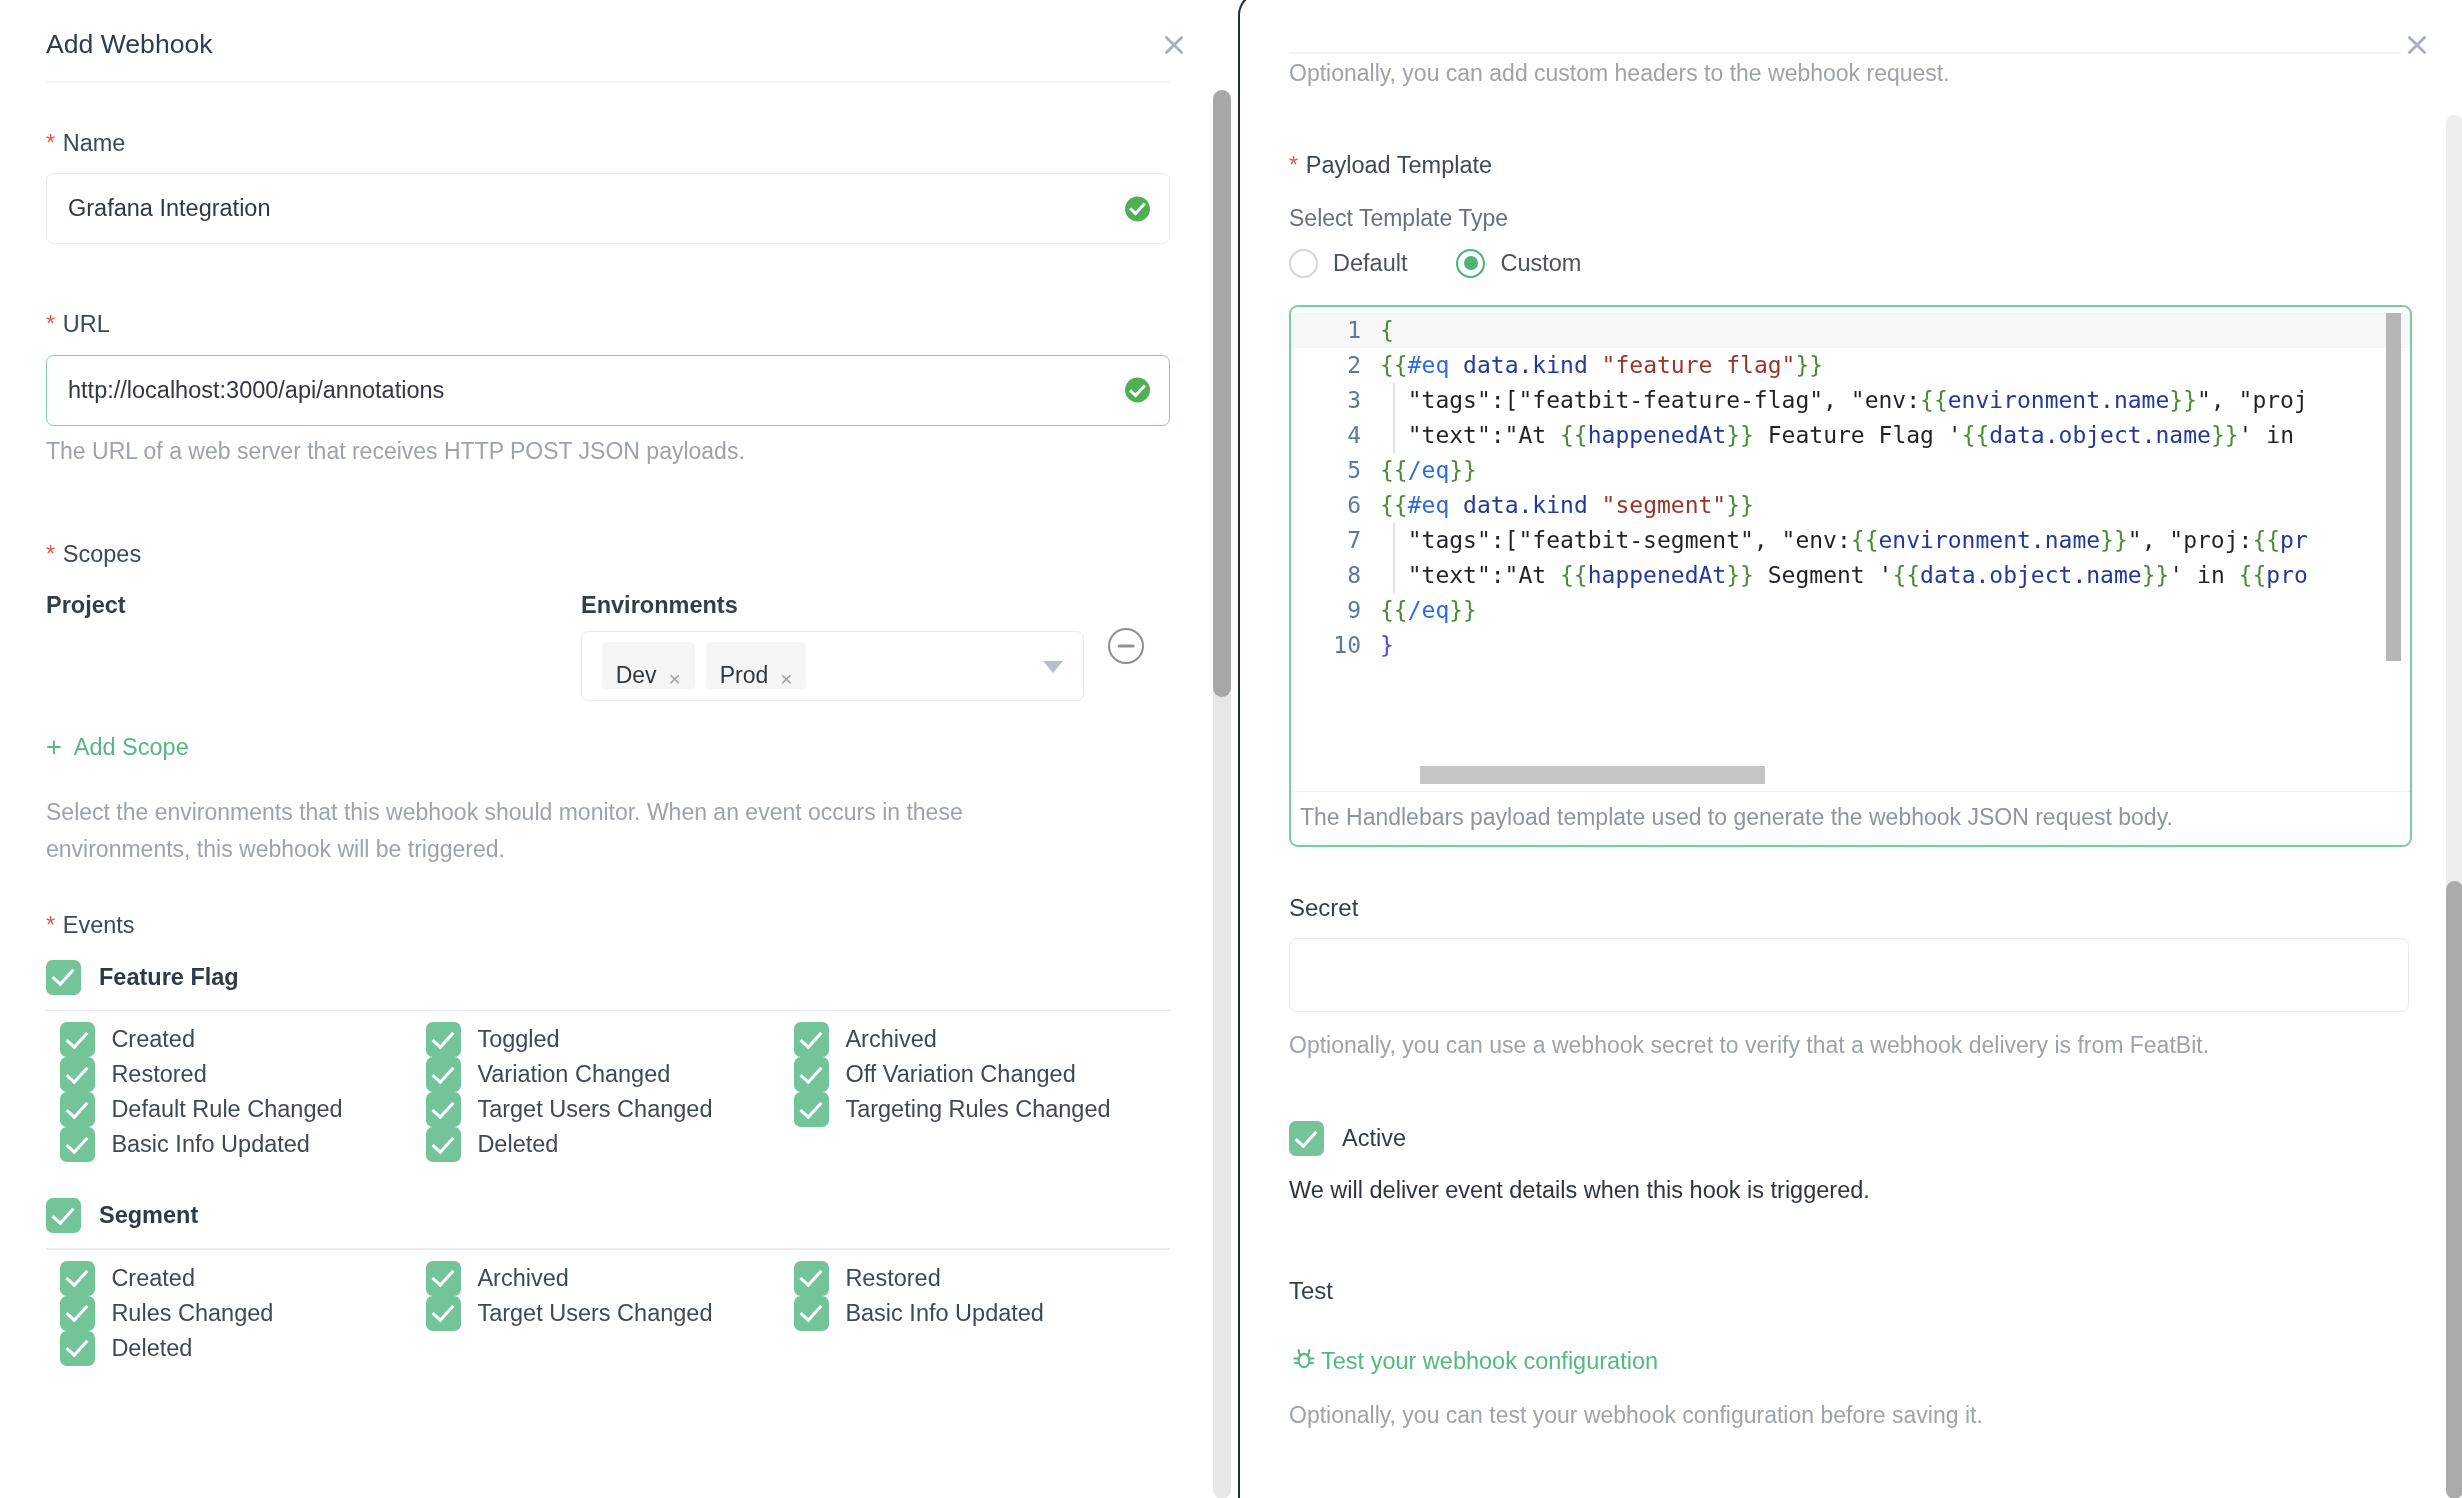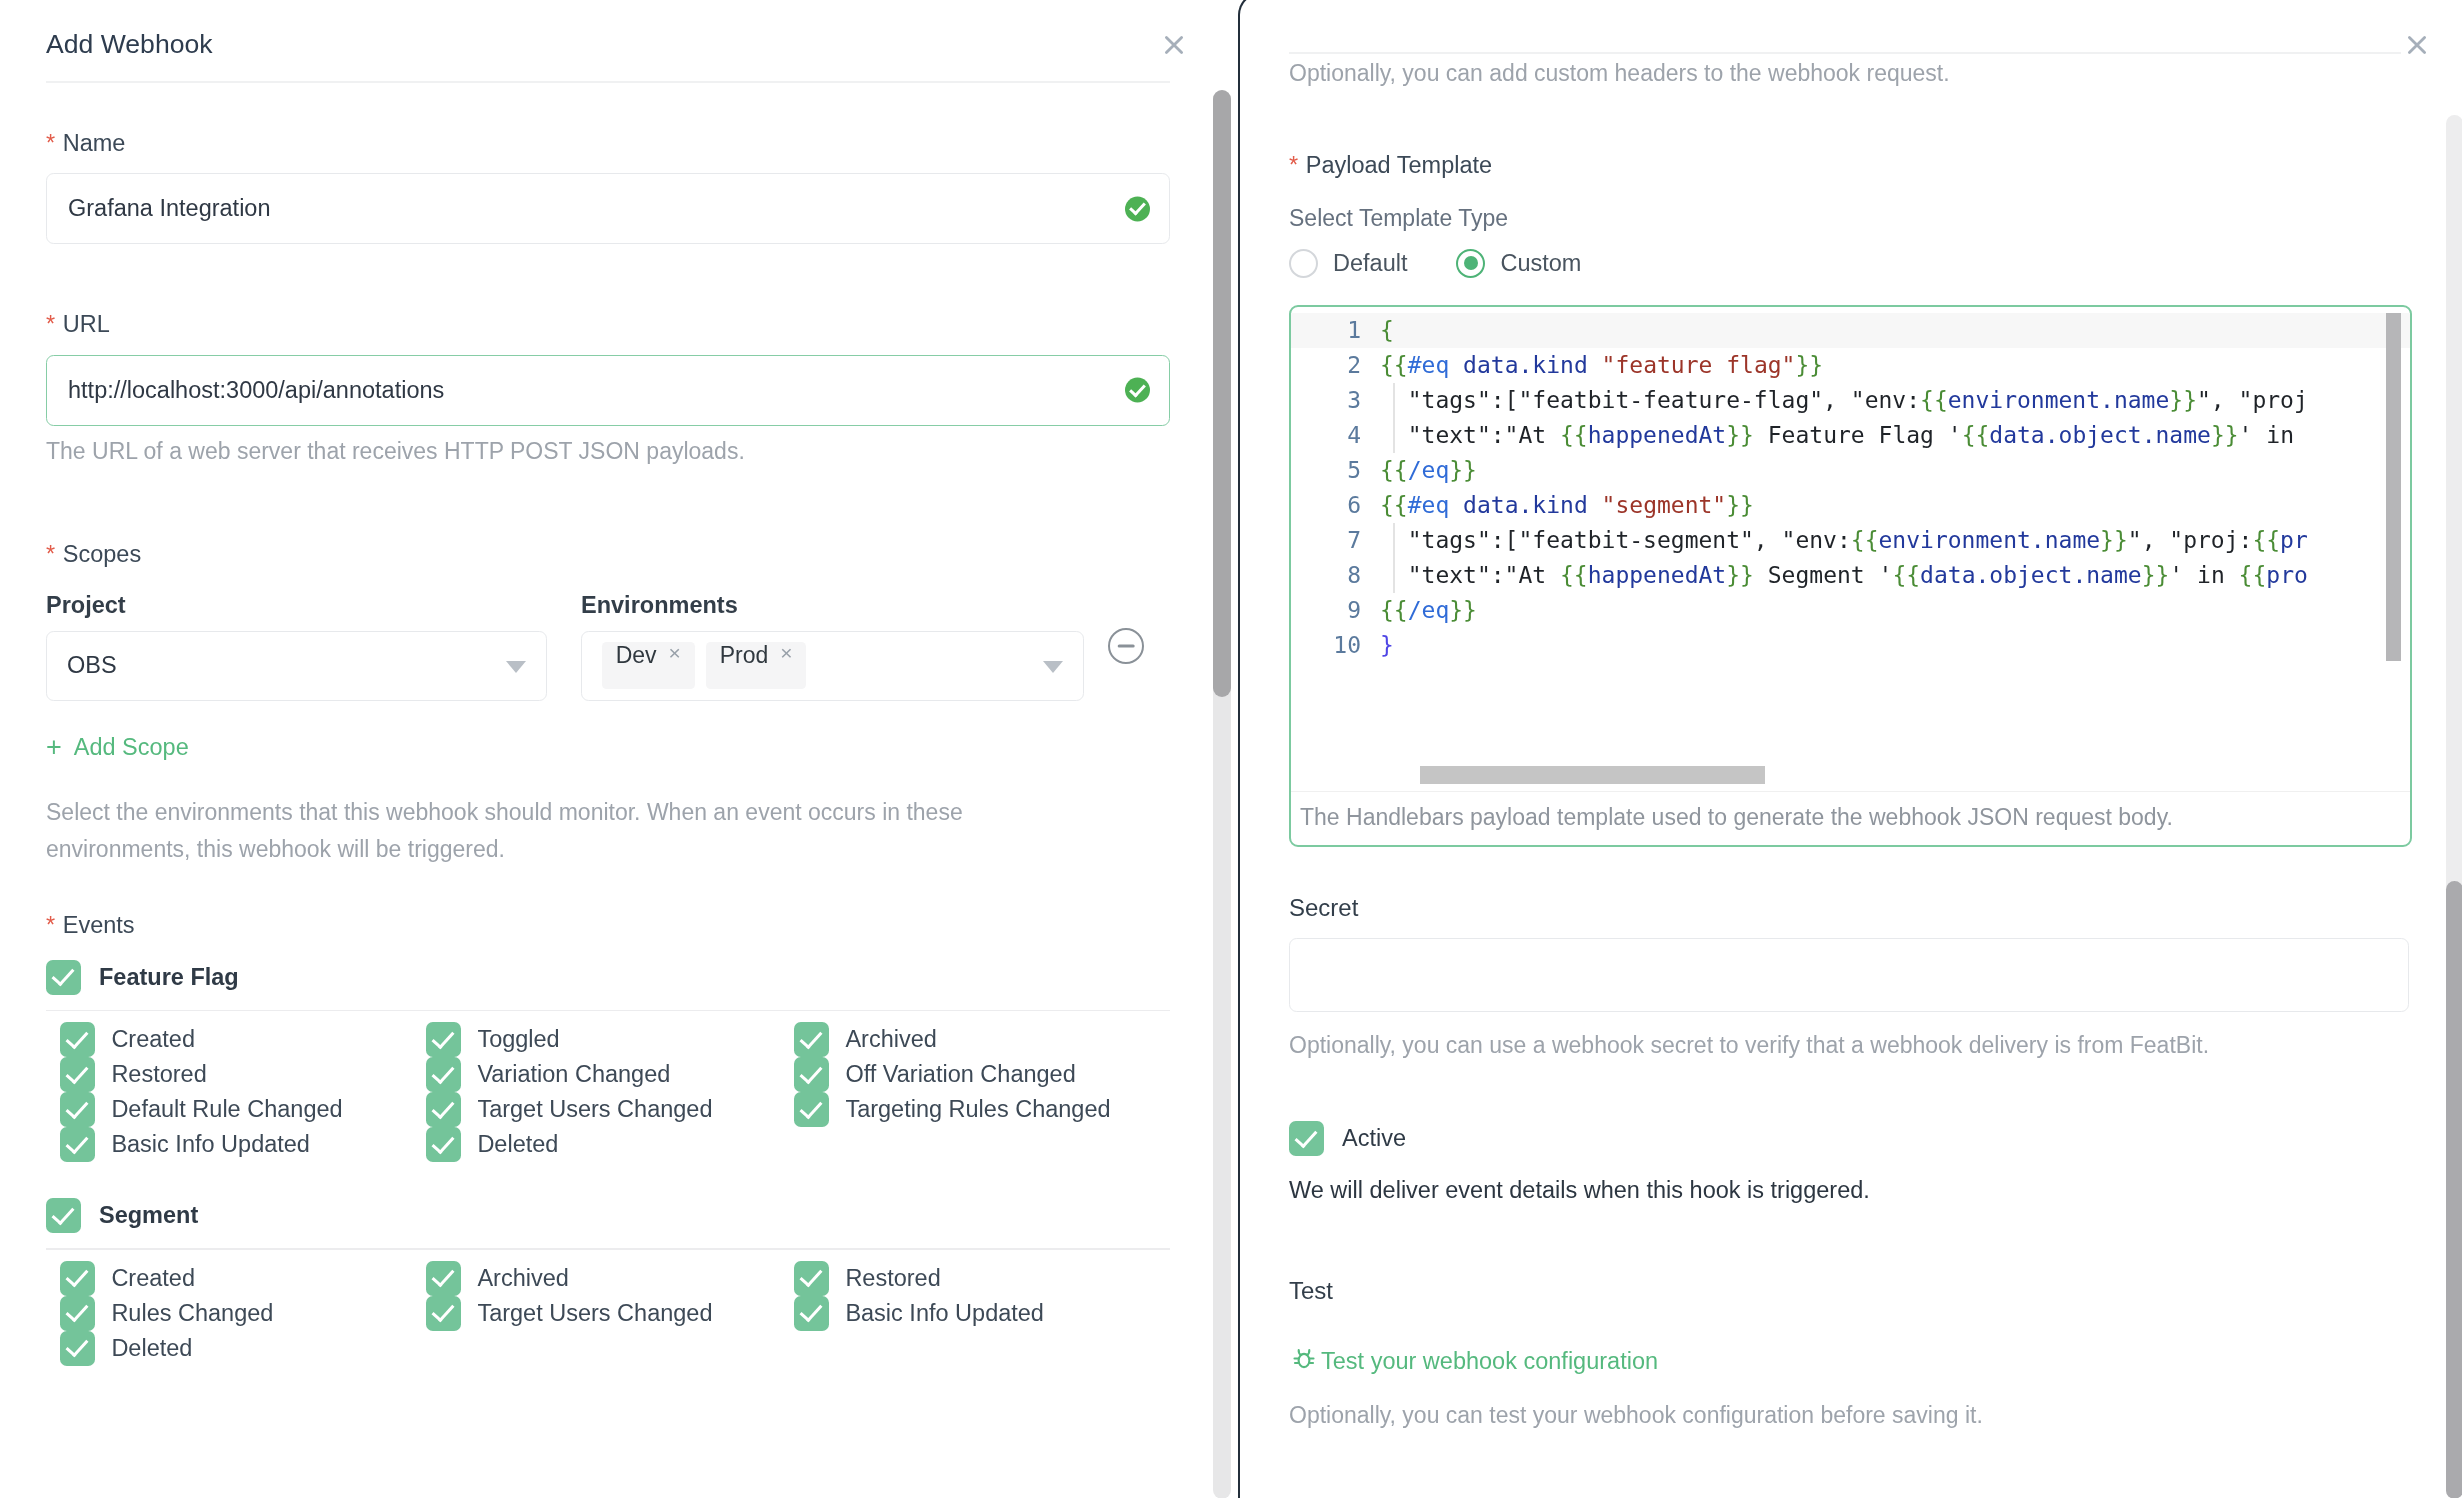--- a/index.html
+++ b/index.html
@@ -39,21 +39,21 @@
   .field-label-scopes{margin-top:76px;}
   .scope-cols{display:flex;margin-top:24px;}
   .scope-col1{width:501px;margin-right:28px;}
   .scope-col2{width:503px;margin-right:24px;margin-left:6px;}
   .mini-label{font-size:23.5px;font-weight:700;color:#333e49;}
   .selbox{box-sizing:border-box;margin-top:12px;height:70px;border:1.5px solid #e7e9ec;border-radius:7.6px;
           display:flex;align-items:center;padding:0 46px 0 20px;font-size:23.5px;color:#2f3844;position:relative;background:#fff;}
   .caret{position:absolute;right:20px;top:50%;margin-top:-5.3px;width:0;height:0;
          border-left:10px solid transparent;border-right:10px solid transparent;border-top:12px solid #b9bfc6;}
   .tags{display:flex;gap:11.4px;align-items:center;}
-  .tag{height:47px;background:#f5f5f6;border-radius:4.6px;padding:0 13.7px;display:flex;align-items:flex-start;
+  .tag{height:47px;background:#f5f5f6;border-radius:4.6px;padding:0 13.7px;display:flex;align-items:flex-end;
        gap:12px;font-size:23px;color:#30383f;}
   .tag-x{color:#98a0a9;font-size:21px;line-height:1;cursor:pointer;}
   .minus-wrap{display:flex;align-items:center;}
   .minus-btn{width:36px;height:36px;border:2.7px solid #8a9198;border-radius:50%;position:relative;
              box-sizing:border-box;cursor:pointer;background:#fff;}
   .minus-btn::after{content:"";position:absolute;left:50%;top:50%;transform:translate(-50%,-50%);
              width:16.7px;height:3px;background:#8a9198;border-radius:1.5px;}
   .add-scope{margin-top:33px;display:flex;align-items:center;gap:12px;color:#55b97e;font-size:23.5px;cursor:pointer;}
   .add-scope .plus{font-size:27px;line-height:1;}
   .scopes-para{margin-top:33px;line-height:37px;max-width:991px;}
@@ -150,24 +150,20 @@
     <div class="helper url-helper">The URL of a web server that receives HTTP POST JSON payloads.</div>
 
     <div class="lbl field-label-scopes">
       <span class="ast">*</span>
       <span>Scopes</span>
     </div>
 
     <div class="scope-cols">
       <div class="scope-col1">
         <div class="mini-label">Project</div>
-        <div class="selbox">
-          <span>OBS</span>
-          <span class="caret"></span>
-        </div>
       </div>
       <div class="scope-col2">
         <div class="mini-label">Environments</div>
         <div class="selbox">
           <span class="tags">
               <span class="tag">
                 <span class="tag-label">Dev</span>
                 <span class="tag-x">×</span>
               </span>
               <span class="tag">

